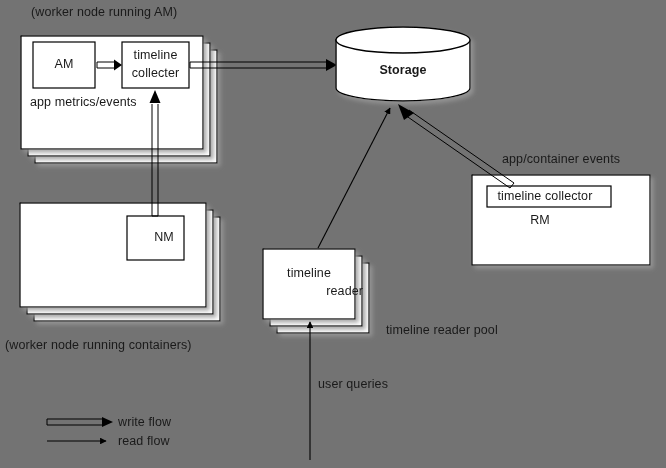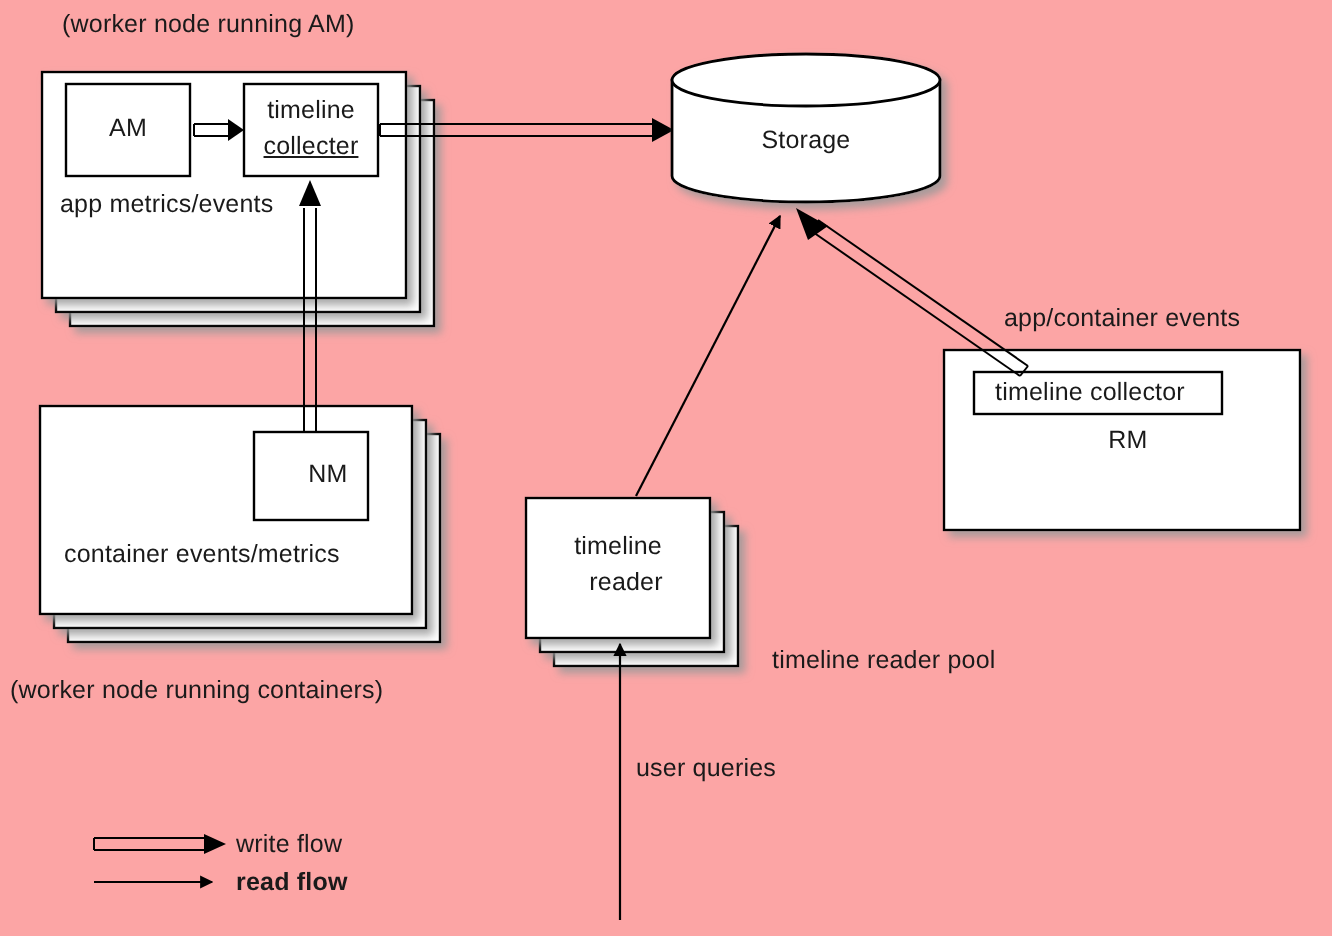--- a/index.html
+++ b/index.html
@@ -8,21 +8,21 @@
     background: #ffffff;
   }
   body {
     font-family: "Liberation Sans", "DejaVu Sans", sans-serif;
     color: #1a1a1a;
   }
   #diagram-root {
     position: relative;
     width: 666px;
     height: 468px;
-    background: #fca5a5;
+    background: #737373;
     overflow: hidden;
   }
   .svg-layer {
     position: absolute;
     left: 0;
     top: 0;
     width: 666px;
     height: 468px;
   }
   .lbl {
@@ -139,42 +139,41 @@
     <g>
       <line x1="47" y1="441" x2="106" y2="441" stroke="#000000" stroke-width="1.1" marker-end="url(#arrow-thin)"></line>
     </g>
   </svg>
 
   <div class="lbl caption" style="left:31px; top:5px;">(worker node running AM)</div>
 
   <div class="lbl node-text center" style="left:33px; top:57px; width:62px;">AM</div>
 
   <div class="lbl node-text center" style="left:122px; top:48px; width:67px;">timeline</div>
-  <div class="lbl node-text center" style="left:122px; top:66px; width:67px;text-decoration:underline;">collecter</div>
+  <div class="lbl node-text center" style="left:122px; top:66px; width:67px;">collecter</div>
 
   <div class="lbl node-text" style="left:30px; top:95px;">app metrics/events</div>
 
   <div class="lbl node-text center" style="left:127px; top:230px; width:74px;">NM</div>
 
-  <div class="lbl node-text" style="left:32px; top:270px;">container events/metrics</div>
 
   <div class="lbl caption" style="left:5px; top:338px;text-align:right;">(worker node running containers)</div>
 
-  <div class="lbl node-text center" style="left:336px; top:63px; width:134px;">Storage</div>
+  <div class="lbl node-text center" style="left:336px; top:63px; width:134px;font-weight:bold;">Storage</div>
 
   <div class="lbl node-text center" style="left:487px; top:189px; width:116px;">timeline collector</div>
 
-  <div class="lbl node-text center" style="left:502px; top:213px; width:124px;">RM</div>
+  <div class="lbl node-text center" style="left:478px; top:213px; width:124px;">RM</div>
 
   <div class="lbl node-text" style="left:502px; top:152px;">app/container events</div>
 
   <div class="lbl node-text center" style="left:263px; top:266px; width:92px;">timeline</div>
-  <div class="lbl node-text center" style="left:263px; top:284px; width:100px;">reader</div>
+  <div class="lbl node-text center" style="left:263px; top:284px; width:100px;text-align:right;">reader</div>
 
   <div class="lbl node-text" style="left:386px; top:323px;">timeline reader pool</div>
 
   <div class="lbl node-text" style="left:318px; top:377px;">user queries</div>
 
   <div class="lbl node-text" style="left:118px; top:415px;">write flow</div>
 
-  <div class="lbl node-text" style="left:118px; top:434px;font-weight:bold;">read flow</div>
+  <div class="lbl node-text" style="left:118px; top:434px;">read flow</div>
 
 </div>
 
 </body></html>

